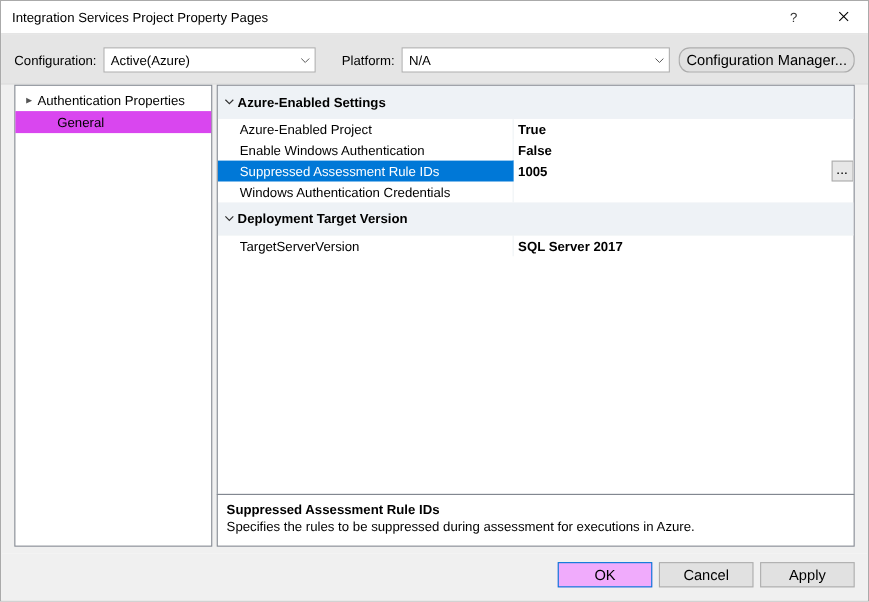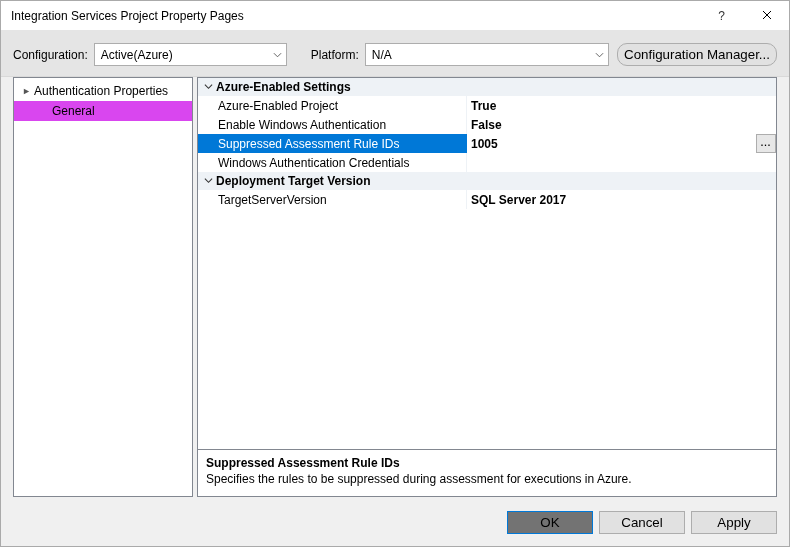--- a/index.html
+++ b/index.html
@@ -19,36 +19,36 @@
   .btn { background:#e1e1e1; border:1px solid #adadad; height:23px; padding:0 10px; display:inline-flex; align-items:center; justify-content:center; min-width:75px;}
   .btn.cfg-mgr { width:160px; margin-left:auto; white-space:nowrap;border-radius:10px;}
   .body-row { flex:1; display:flex; padding:0 12px 6px 12px; gap:4px; min-height:0; background:#f0f0f0;}
   .tree { width:180px; background:#fff; border:1px solid #828790; padding:3px 0; }
   .tree-item { display:flex; align-items:center; height:20px; padding-left:6px; gap:2px;}
   .tree-item-child { padding-left:38px; background:#d946ef; }
   .tree-arrow { width:12px; display:flex; align-items:center; justify-content:center;}
   .tree-arrow svg{ width:9px; height:9px; display:block;}
   .right-col { flex:1; display:flex; flex-direction:column; min-width:0;}
   .grid { flex:1; border:1px solid #828790; background:#fff; overflow:hidden; display:flex; flex-direction:column;}
-  .cat-row { display:flex; align-items:center; height:18px; background:#eef2f6; font-weight:bold; padding-left:2px; border-bottom:1px solid #eef2f6;}
+  .cat-row { display:flex; align-items:center; height:30px; background:#eef2f6; font-weight:bold; padding-left:2px; border-bottom:1px solid #eef2f6;}
   .cat-arrow { width:16px; display:flex; justify-content:center; align-items:center;}
   .cat-arrow svg{ width:9px; height:9px;}
   .prop-row { display:flex; align-items:stretch; height:19px; }
   .prop-name { width:269px; padding-left:20px; display:flex; align-items:center; border-right:1px solid #eef2f6;}
   .prop-val { flex:1; display:flex; align-items:center; padding-left:4px; position:relative;}
   .prop-val.bold { font-weight:bold;}
   .prop-row.selected .prop-name { background:#0078d7; color:#fff; border-right-color:#0078d7;}
   .prop-row.selected .prop-val { background:#fff; }
   .ellipsis-btn { position:absolute; right:0; top:0; width:20px; height:19px; border:1px solid #adadad; background:#e7e7e7; display:flex; align-items:center; justify-content:center; font-size:9px; letter-spacing:1px; line-height:1;}
   .desc-box { border:1px solid #828790; border-top:1px solid #828790; background:#fff; padding:6px 8px 10px 8px; margin-top:-1px;}
   .desc-title { font-weight:bold; margin-bottom:2px;}
   .desc-text { color:#000000; }
   .footer { display:flex; justify-content:flex-end; gap:6px; padding:8px 12px 12px 12px; background:#f0f0f0;}
   .footer .btn { min-width:86px; }
-  .btn.default { border:1px solid #0078d7; background:#737373;}
+  .btn.default { border:1px solid #0078d7; background:#f0abfc;}
   .grid-fill{flex:1;}
 </style>
 </head>
 <body>
 
 <div class="window">
 
   <div class="titlebar">
     <div class="titlebar-title">Integration Services Project Property Pages</div>
     <div class="titlebar-btn">

